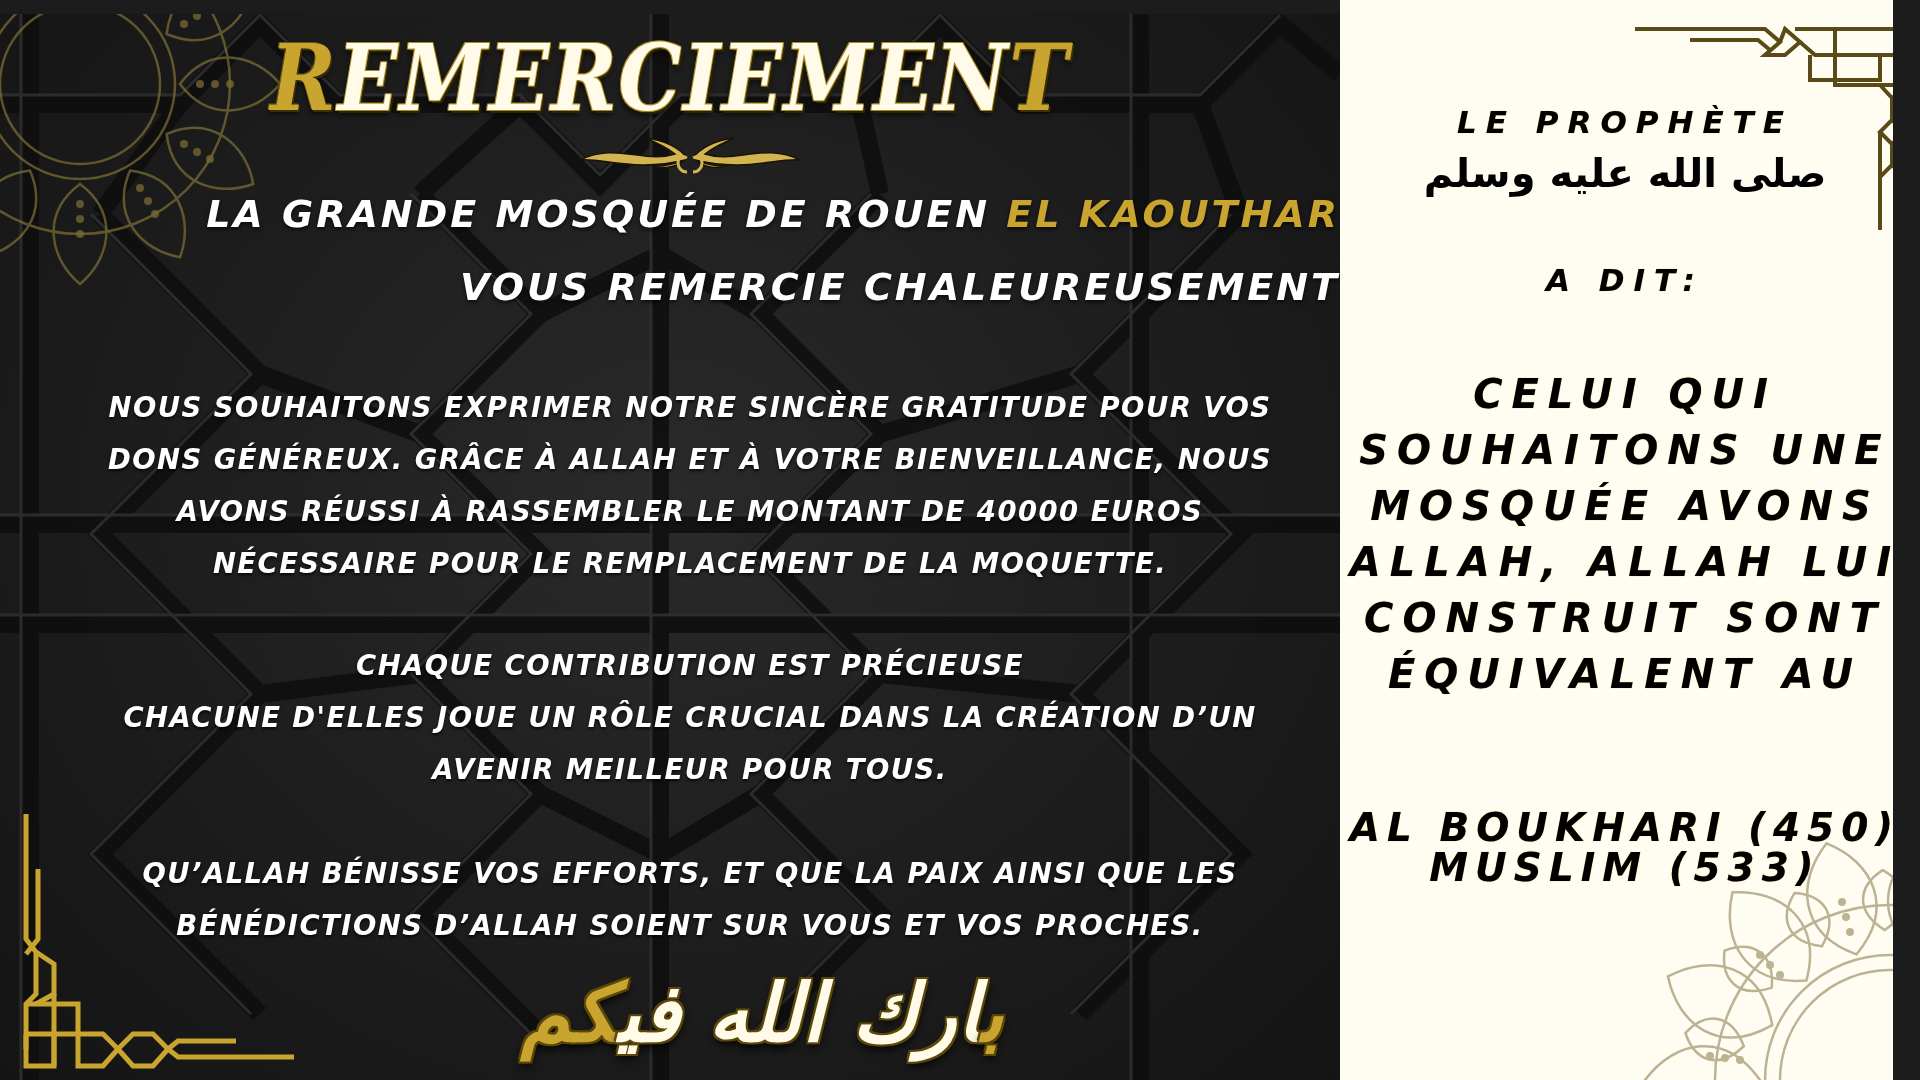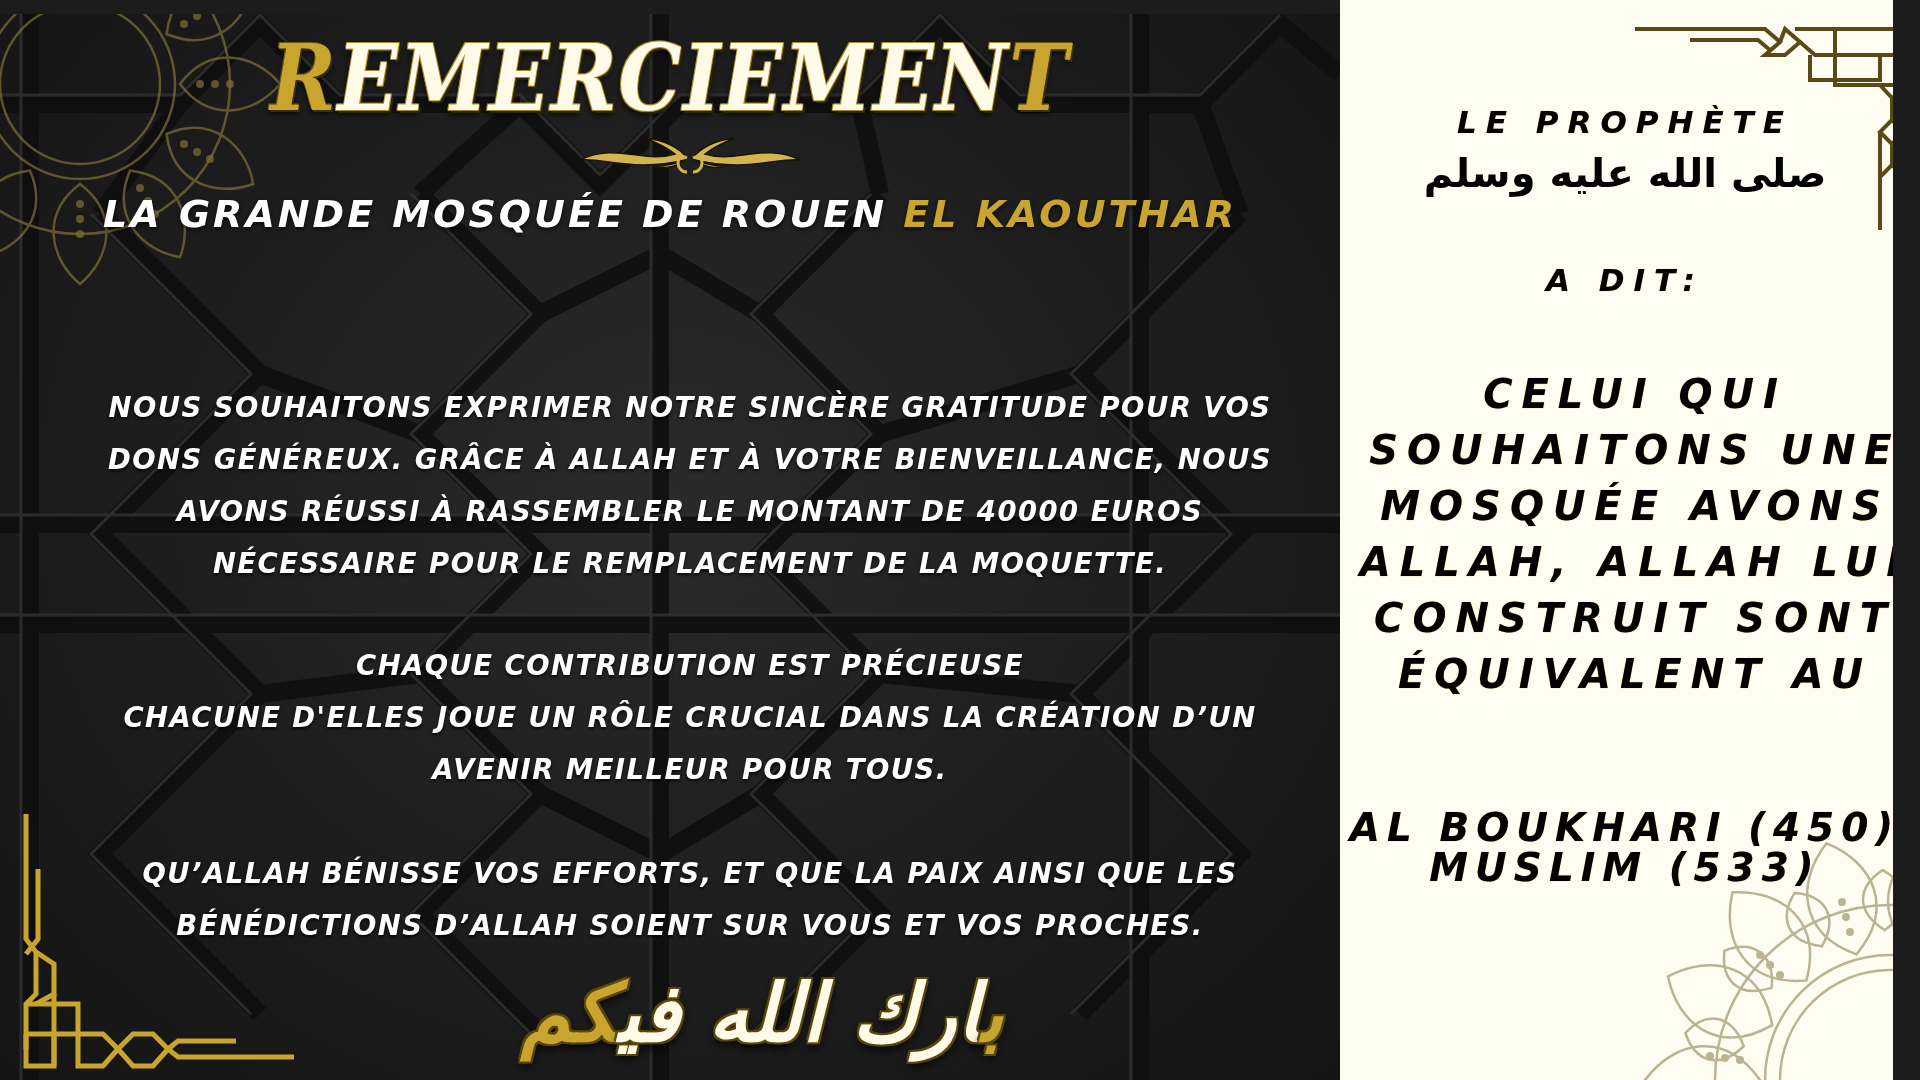--- a/index.html
+++ b/index.html
@@ -29,21 +29,21 @@
       color: #c9a52f;
       text-shadow: 0 0 0 #000, 2px 2px 0 #3a2e06, -1px -1px 0 #6b5614, 0 3px 6px rgba(0,0,0,.8);
     }
     .title .cream {
       color: #fffbe8;
       text-shadow: 1px 1px 0 #a8891f, -1px -1px 0 #a8891f, 1px -1px 0 #a8891f, -1px 1px 0 #a8891f, 3px 3px 0 #2a2306, 0 4px 8px rgba(0,0,0,.85);
     }
     .flourish { position: absolute; left: 575px; top: 118px; width: 230px; height: 44px; }
 
     .subtitle {
-      position: absolute; left: 0; width: 1340px; text-align: center;
+      position: absolute; left: 0; width: 1340px; text-align: right;
       color: #ffffff; font-family: "DejaVu Sans", sans-serif; font-weight: bold;
       font-size: 38px; letter-spacing: 3px;
       text-shadow: 0 2px 4px rgba(0,0,0,.7);
     }
     .subtitle .accent { color: #c9a52f; }
     .sub1 { top: 178px; }
     .sub2 { top: 251px; }
 
     .body-text {
       position: absolute; left: 60px; width: 1260px; text-align: center;
@@ -79,21 +79,21 @@
     .mandala-br { position: absolute; left: 300px; top: 830px; width: 500px; height: 500px; opacity: 0.9; }
 
     .rp-center {
       position: absolute; left: 0; width: 570px; text-align: center;
       font-family: "DejaVu Sans", sans-serif; font-weight: bold; font-style: italic;
       text-shadow: 0 0 1px #c9a52f;
     }
     .prophet { top: 104px; font-size: 31px; letter-spacing: 9px; }
     .saw { top: 150px; font-size: 40px; font-style: normal; direction: rtl; text-shadow: none; }
     .adit { top: 262px; font-size: 31px; letter-spacing: 9px; }
-    .hadith { top: 366px; font-size: 40px; letter-spacing: 9px; line-height: 56px; margin-left: 10px; }
+    .hadith { top: 366px; font-size: 40px; letter-spacing: 9px; line-height: 56px; }
     .source { top: 808px; font-size: 39px; letter-spacing: 7px; line-height: 40px; }
     .hadith .line, .source .line { display: block; }
   </style>
 </head>
 <body>
 
 <div class="left-panel">
 
   <svg class="lattice" viewBox="0 0 1340 1080" preserveAspectRatio="none">
     <g fill="none" stroke="#0e0e0e" stroke-width="18" opacity="0.85">
@@ -175,20 +175,21 @@
     </g>
     <g fill="none" stroke="#d4b450" stroke-width="3">
       <path d="M112 26 C100 20 100 40 112 40"></path>
       <path d="M118 26 C130 20 130 40 118 40"></path>
     </g>
   </svg>
 
   <div class="subtitle sub1">
     <span>LA GRANDE MOSQUÉE DE ROUEN </span><span class="accent">EL KAOUTHAR</span>
   </div>
+  <div class="subtitle sub2">VOUS REMERCIE CHALEUREUSEMENT</div>
 
   <div class="body-text p1">
     <span class="line">NOUS SOUHAITONS EXPRIMER NOTRE SINCÈRE GRATITUDE POUR VOS</span>
     <span class="line">DONS GÉNÉREUX. GRÂCE À ALLAH ET À VOTRE BIENVEILLANCE, NOUS</span>
     <span class="line">AVONS RÉUSSI À RASSEMBLER LE MONTANT DE 40000 EUROS</span>
     <span class="line">NÉCESSAIRE POUR LE REMPLACEMENT DE LA MOQUETTE.</span>
   </div>
 
   <div class="body-text p2">
     <span class="line">CHAQUE CONTRIBUTION EST PRÉCIEUSE</span>

